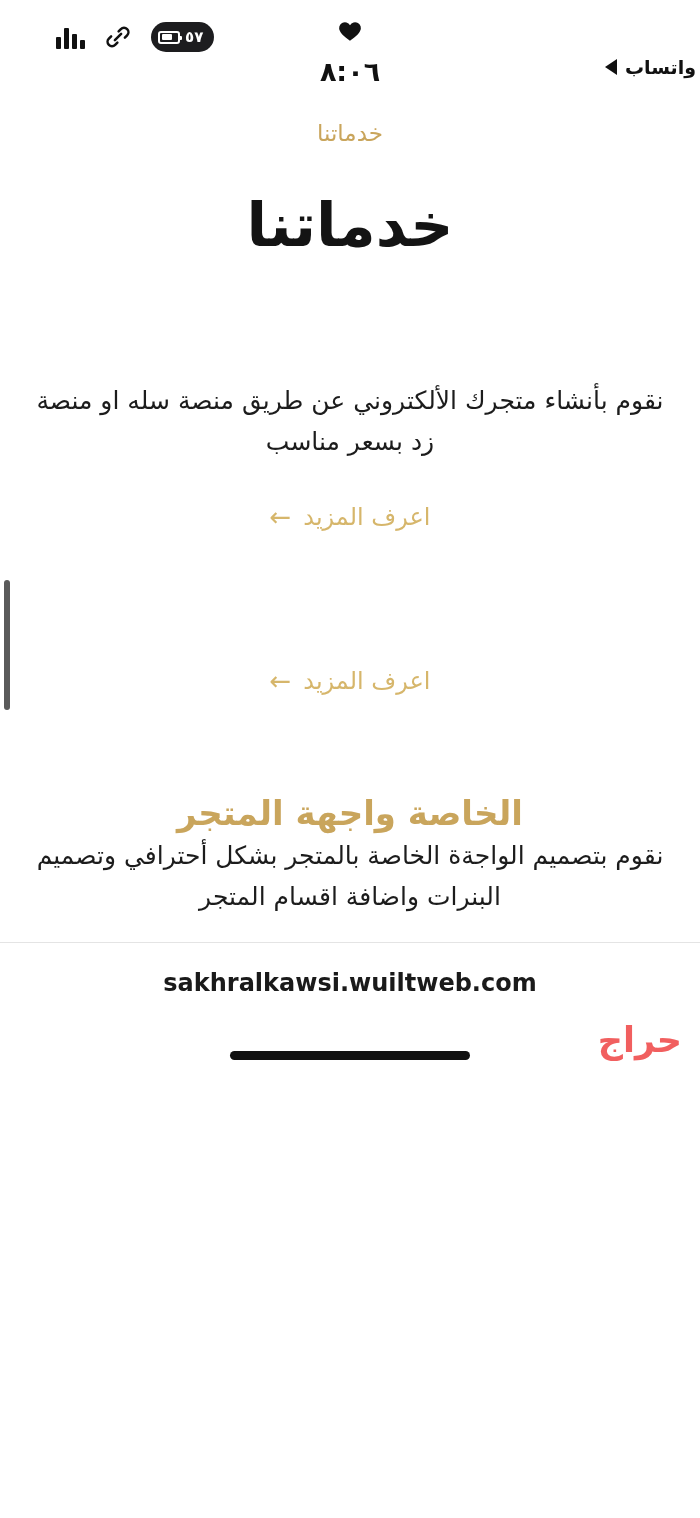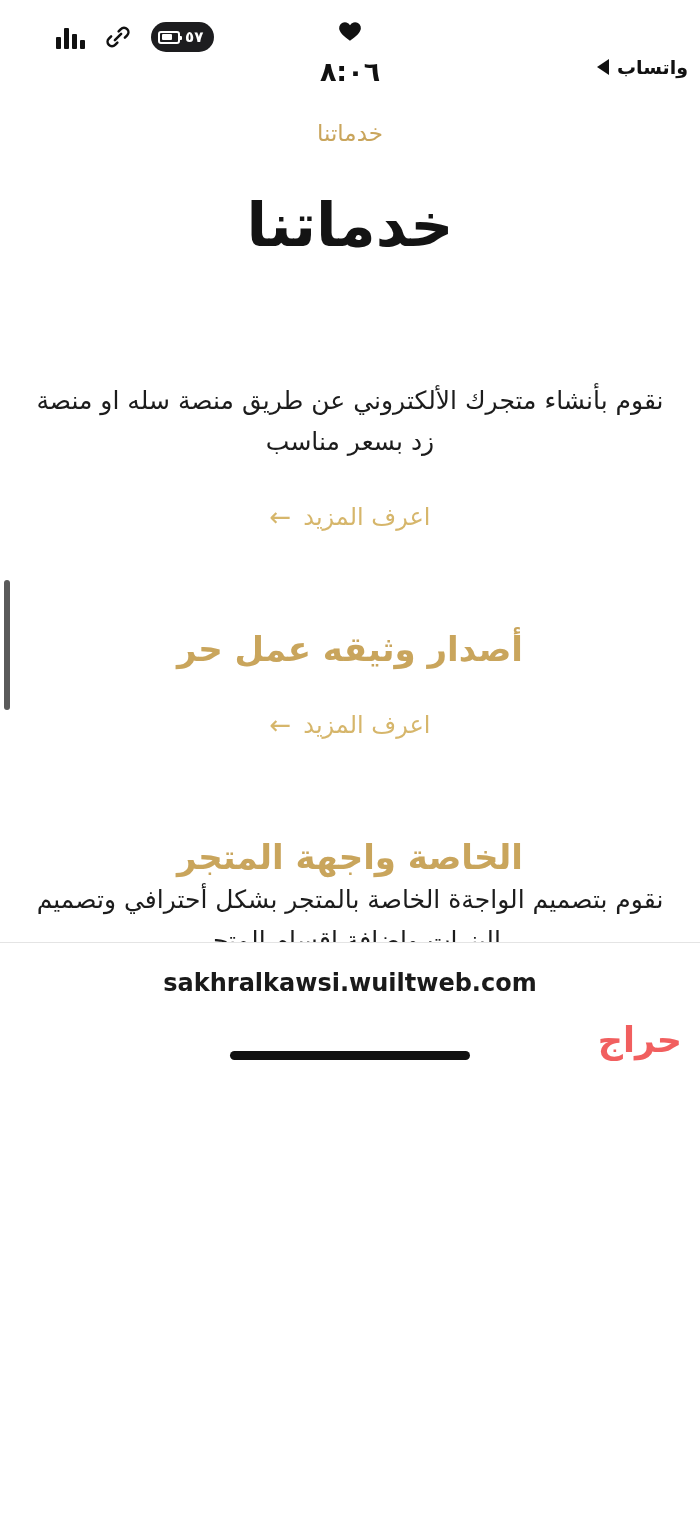--- a/index.html
+++ b/index.html
@@ -100,21 +100,21 @@
   }
   .heart-icon { width: 26px; height: 26px; color: #111; }
   .sb-time {
     font-size: 27px;
     font-weight: 600;
     color: #111;
     letter-spacing: 0.5px;
   }
   .sb-app {
     position: absolute;
-    right: 12px;
+    right: 4px;
     top: 56px;
     display: flex;
     align-items: center;
     gap: 8px;
     font-size: 19px;
     color: #111;
     font-weight: 600;
   }
   .play-tri {
     width: 0; height: 0;
@@ -281,21 +281,20 @@
 
     <section class="service">
       <p class="service-desc">نقوم بأنشاء متجرك الألكتروني عن طريق منصة سله او منصة زد بسعر مناسب</p>
       <a class="more-link" href="#">
         <span>اعرف المزيد</span>
         <span class="arrow-left">←</span>
       </a>
     </section>
 
     <section class="service">
-      <h2 class="service-title">أصدار وثيقه عمل حر</h2>
       <a class="more-link" href="#">
         <span>اعرف المزيد</span>
         <span class="arrow-left">←</span>
       </a>
     </section>
 
     <section class="service">
       <h2 class="service-title">الخاصة واجهة المتجر</h2>
       <p class="service-desc">نقوم بتصميم الواجةة الخاصة بالمتجر بشكل أحترافي وتصميم البنرات واضافة اقسام المتجر</p>
       <a class="more-link" href="#">

